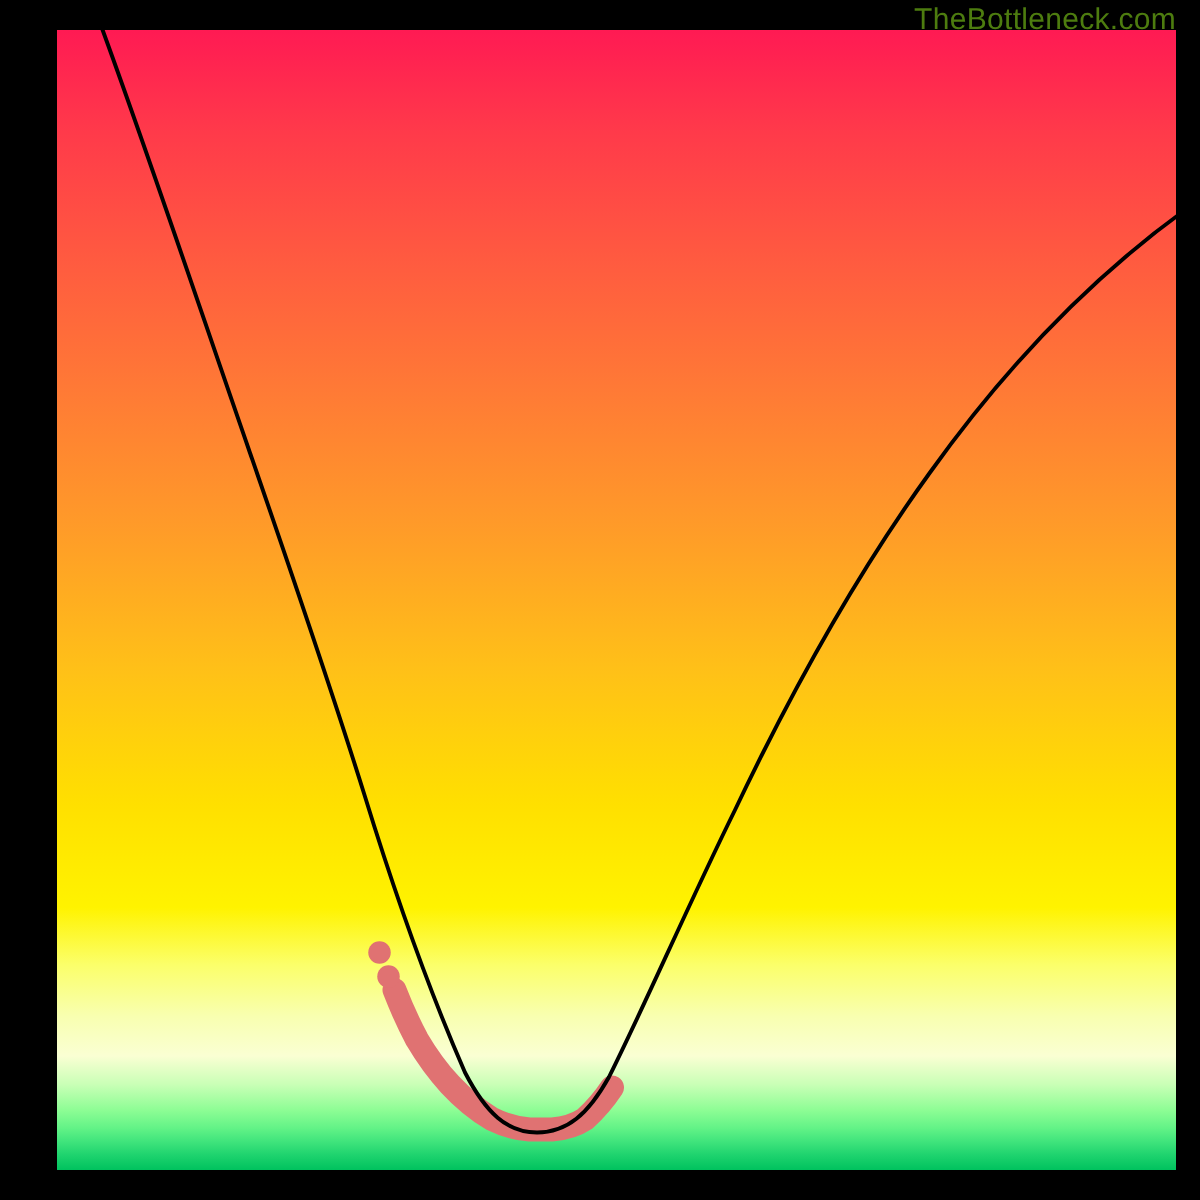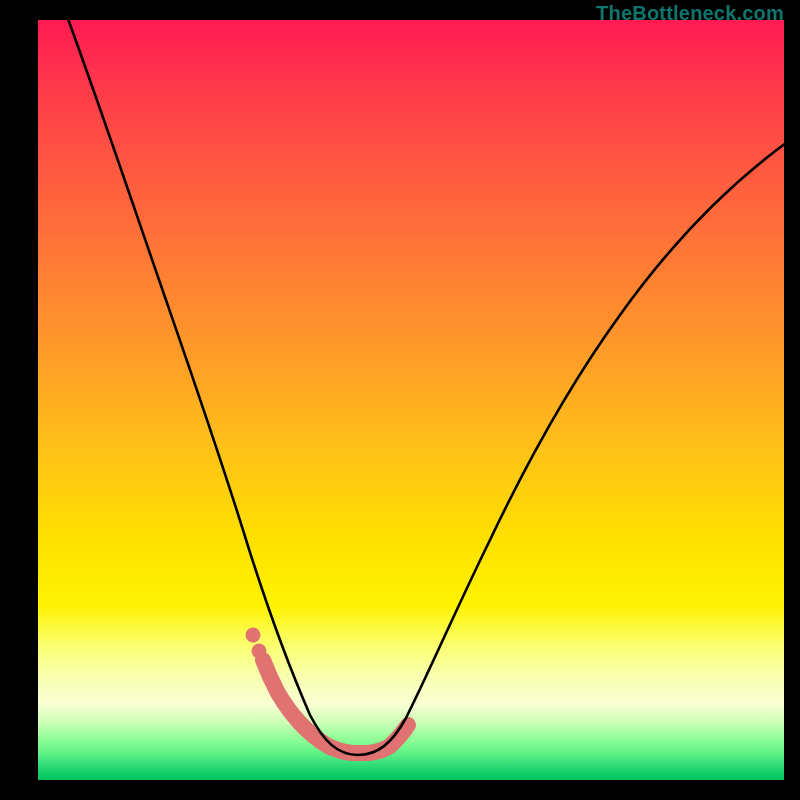--- a/index.html
+++ b/index.html
@@ -41,23 +41,23 @@
       #63f387 96.3%,
       #40e47c 97.5%,
       #1ed36e 98.7%,
       #00c25e 100%
     );
   }
   .watermark {
     position: absolute;
     top: 2px;
     right: 16px;
-    color: #0f766e;
+    color: #4d7c0f;
     font-size: 20px;
-    font-weight: 700;
+    font-weight: 400;
     letter-spacing: 0.2px;
     user-select: none;
   }
   svg.curve {
     position: absolute;
     left: 0;
     top: 0;
     width: 746px;
     height: 760px;
     overflow: visible;

